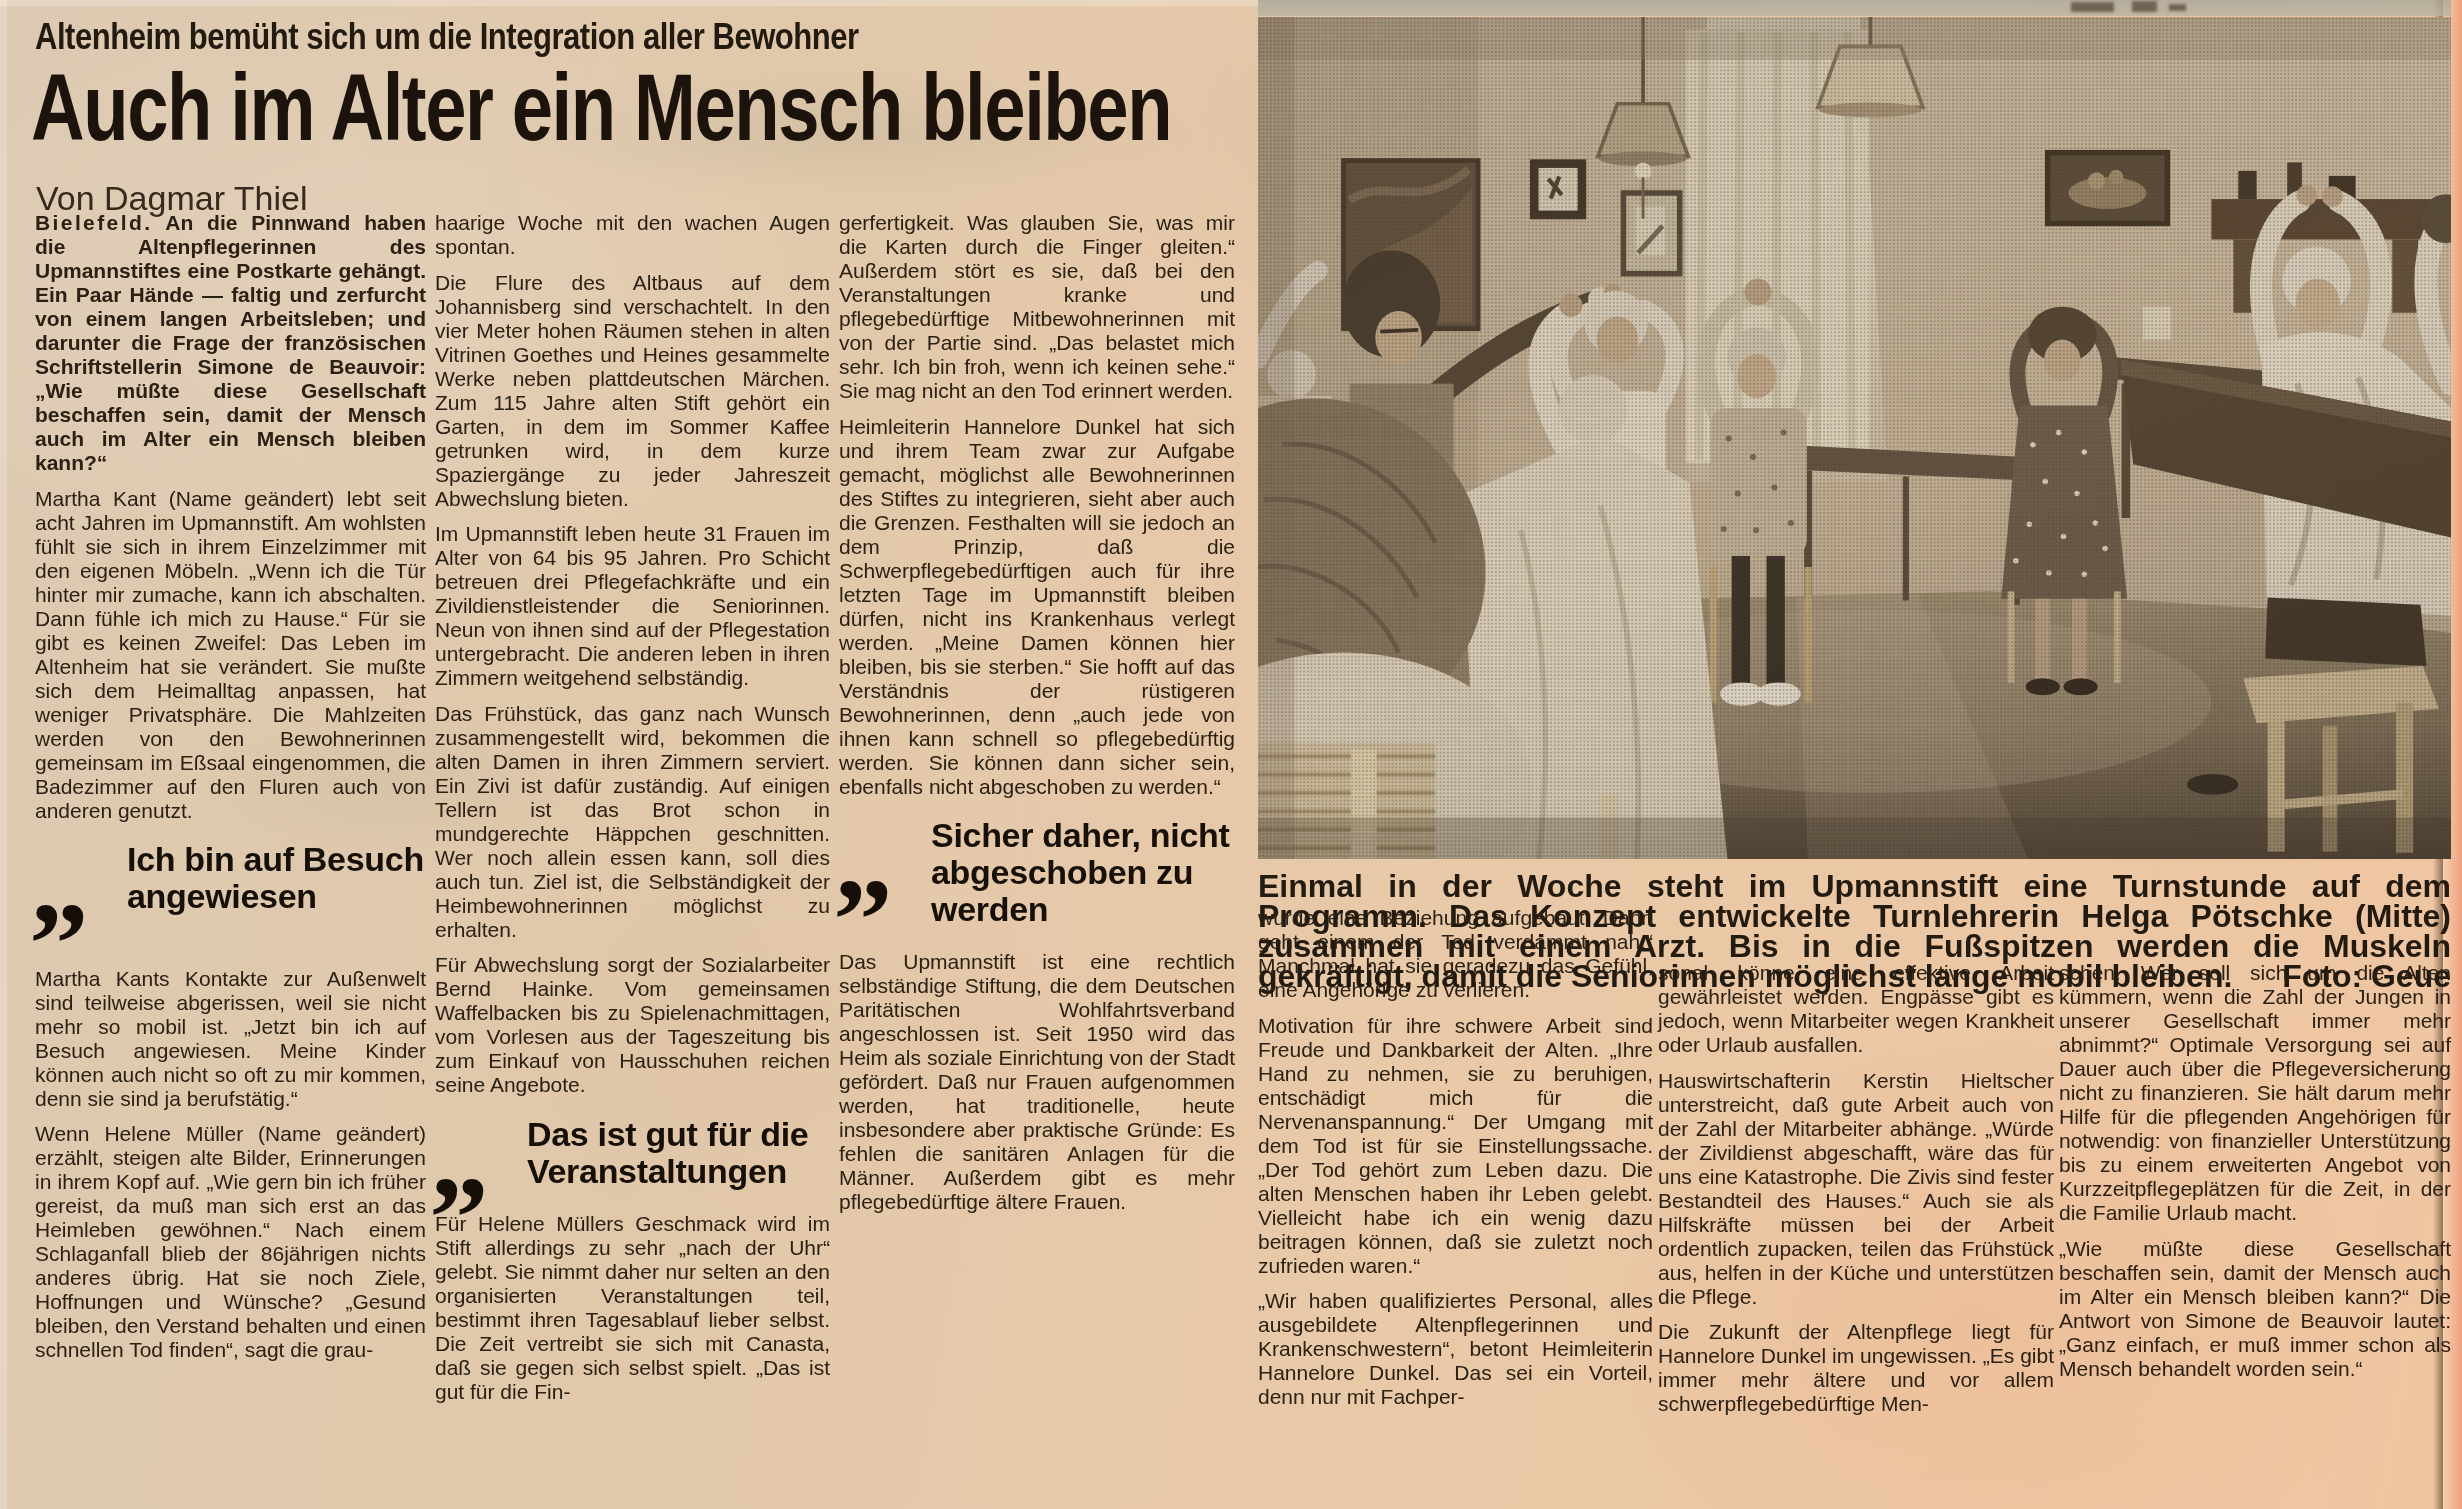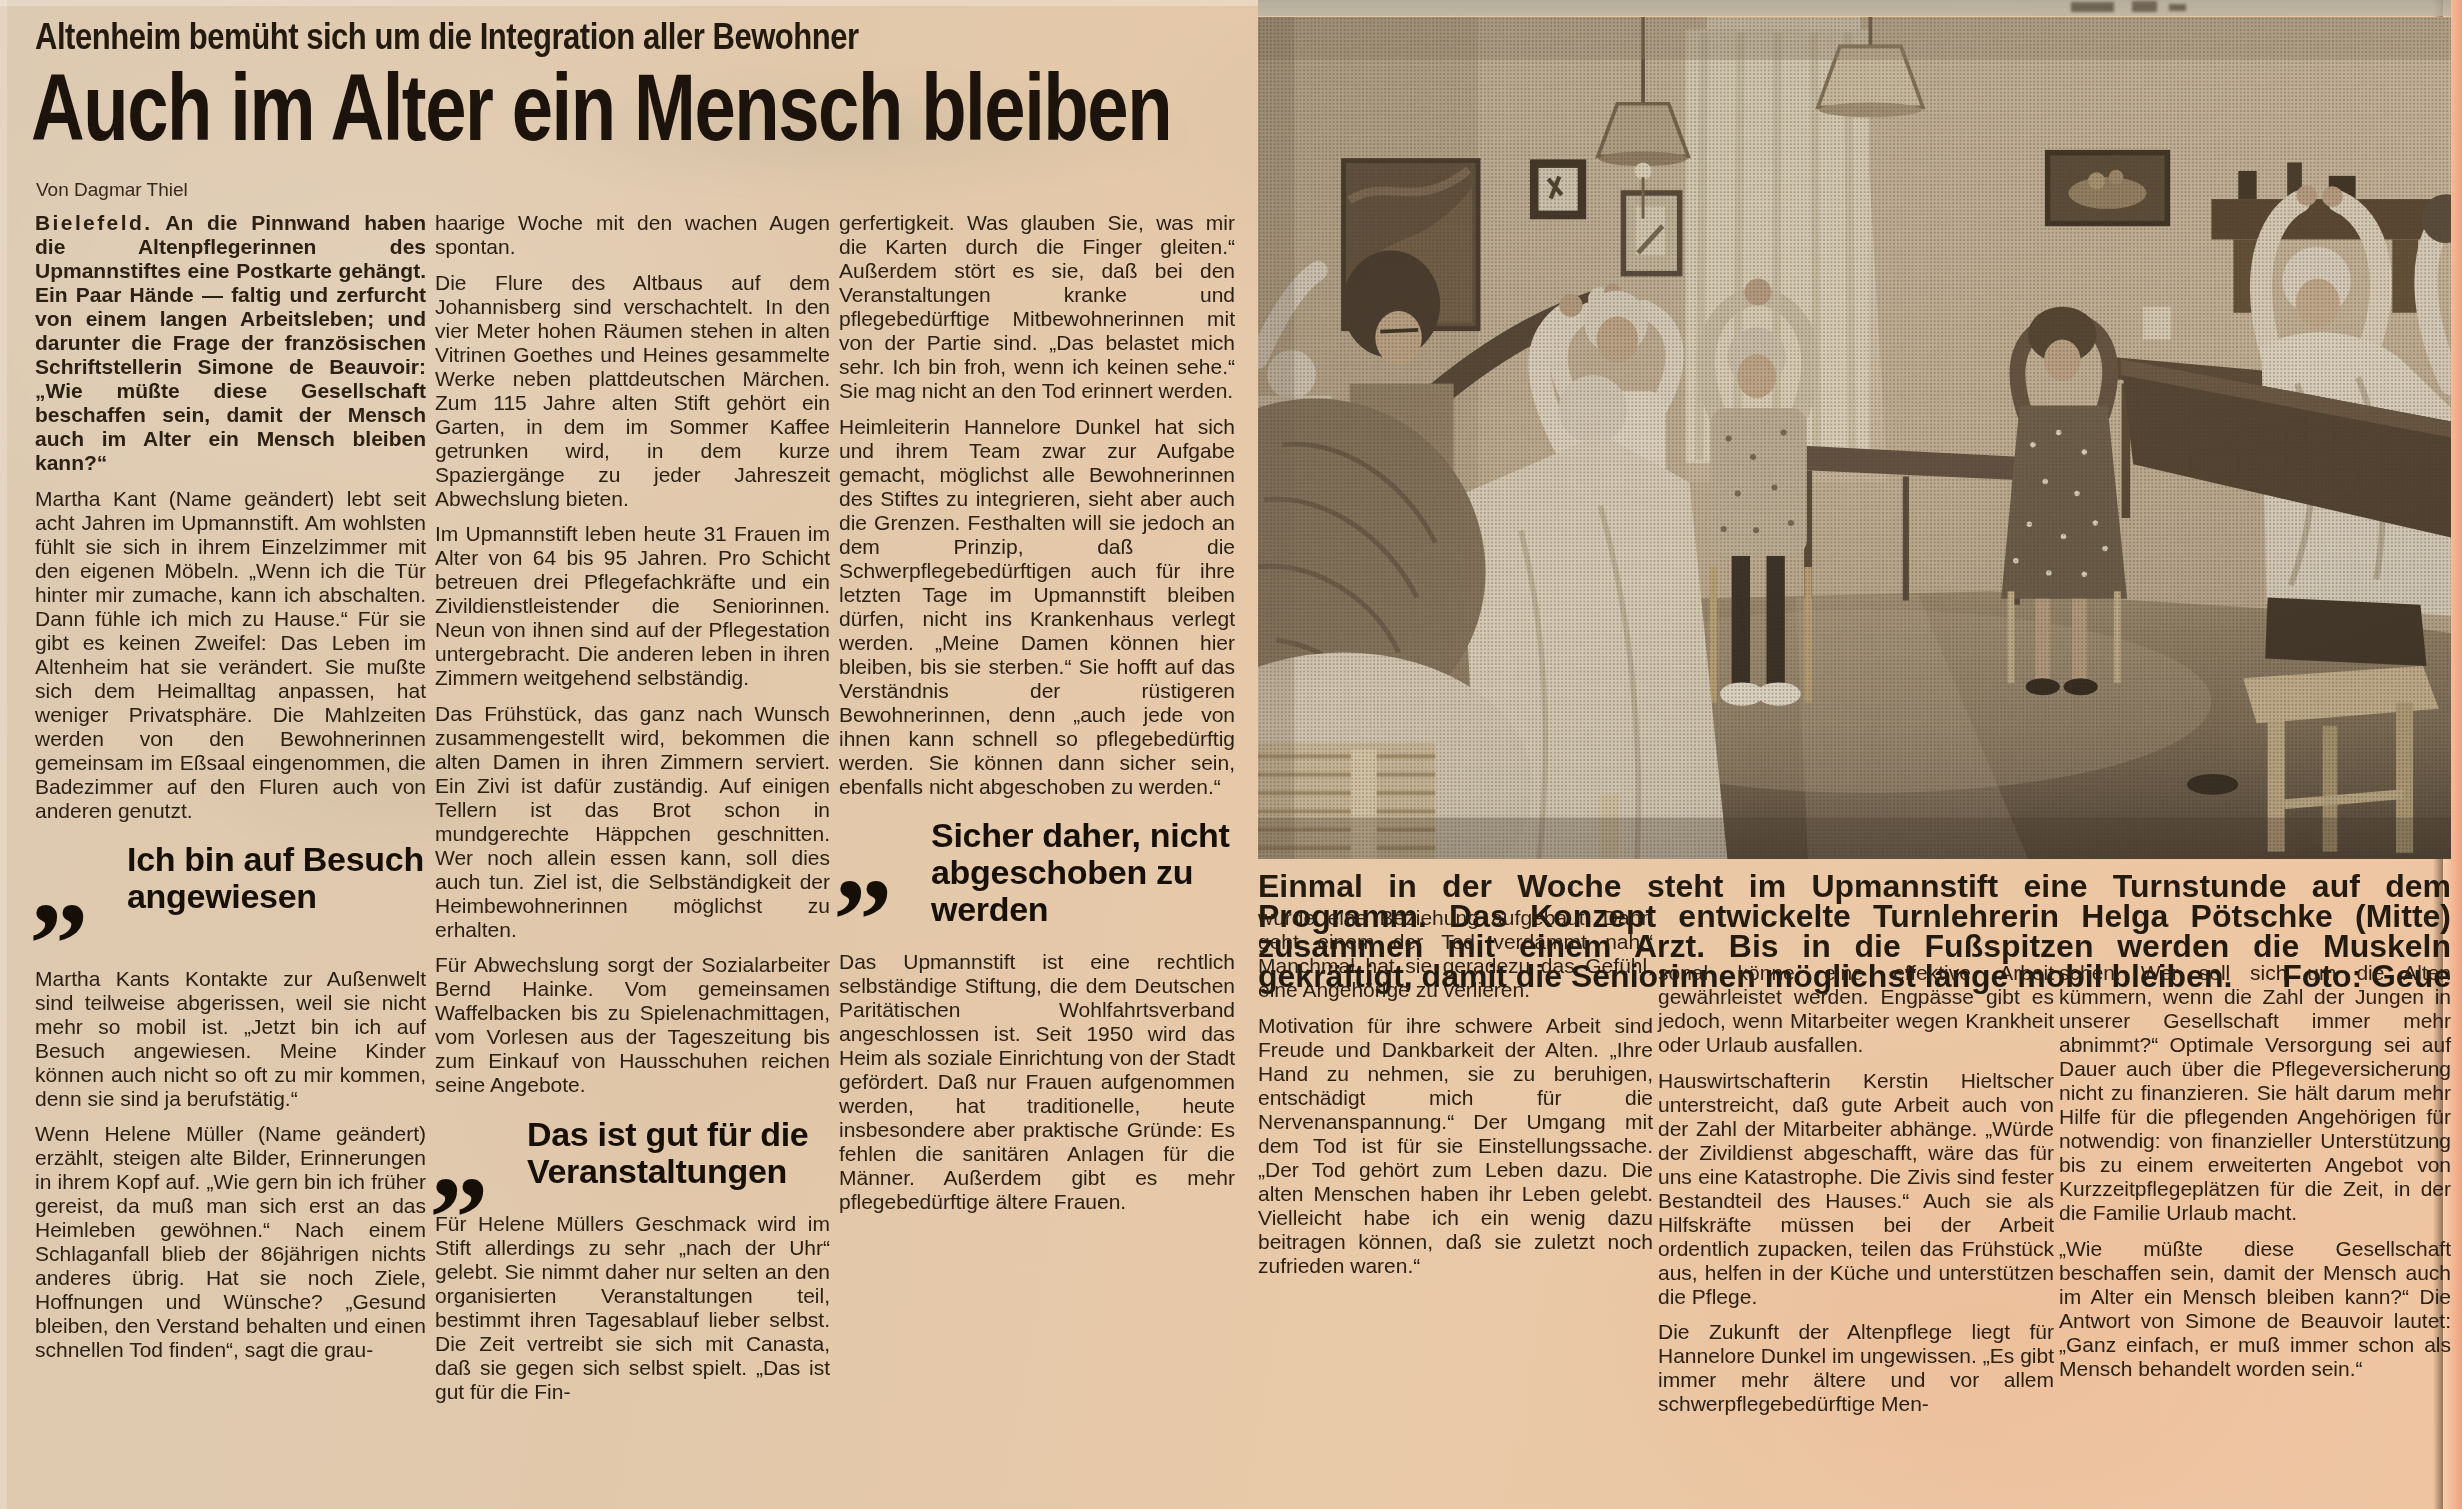--- a/index.html
+++ b/index.html
@@ -19,21 +19,21 @@
   .kicker{
     left:35px;top:18.3px;font-weight:bold;font-size:37px;line-height:1.05;
     color:#231a10;letter-spacing:-0.6px;white-space:nowrap;
     transform:scaleX(.84);transform-origin:0 50%;
   }
   .headline{
     left:31px;top:59px;font-weight:bold;font-size:94px;line-height:1.05;
     color:#1c140c;letter-spacing:-1.8px;white-space:nowrap;
     transform:scaleX(.79);transform-origin:0 50%;
   }
-  .byline{left:36px;top:179px;font-size:19px;color:#352a1d;}
+  .byline{left:36px;top:179px;font-size:34px;color:#352a1d;}
   
   .col{top:211px;font-size:21px;line-height:24px;color:#2b2014;}
   .col p{margin:0 0 11.6px 0;text-align:justify;}
   .col p:last-child{margin-bottom:0;}
   .intro{font-weight:bold;}
   .intro .lead{letter-spacing:2.4px;}
   .c1{left:35px;width:391px;}
   .c2{left:435px;width:395px;}
   .c3{left:839px;width:396px;}
   .c4{left:1258px;width:395px;top:906px;}
@@ -379,20 +379,21 @@
   <div class="abs phototint"></div>
 
   <div class="abs caption">
     <span>Einmal in der Woche steht im Upmannstift eine Turnstunde auf dem Programm. Das Konzept entwickelte Turnlehrerin Helga Pötschke (Mitte) zusammen mit einem Arzt. Bis in die Fußspitzen werden die Muskeln gekräftigt, damit die Seniorinnen möglichst lange mobil bleiben.</span>
     <span class="credit">Foto: Geue</span>
   </div>
 
   <div class="abs col c4">
     <p>wurde eine Beziehung aufgebaut. Dann geht einem der Tod verdammt nah.“ Manchmal hat sie geradezu das Gefühl, eine Angehörige zu verlieren.</p>
     <p>Motivation für ihre schwere Arbeit sind Freude und Dankbarkeit der Alten. „Ihre Hand zu nehmen, sie zu beruhigen, entschädigt mich für die Nervenanspannung.“ Der Umgang mit dem Tod ist für sie Einstellungssache. „Der Tod gehört zum Leben dazu. Die alten Menschen haben ihr Leben gelebt. Vielleicht habe ich ein wenig dazu beitragen können, daß sie zuletzt noch zufrieden waren.“</p>
+    <p>„Wir haben qualifiziertes Personal, alles ausgebildete Altenpflegerinnen und Krankenschwestern“, betont Heimleiterin Hannelore Dunkel. Das sei ein Vorteil, denn nur mit Fachper-</p>
   </div>
   <div class="abs col c5">
     <p>sonal könne eine effektive Arbeit gewährleistet werden. Engpässe gibt es jedoch, wenn Mitarbeiter wegen Krankheit oder Urlaub ausfallen.</p>
     <p>Hauswirtschafterin Kerstin Hieltscher unterstreicht, daß gute Arbeit auch von der Zahl der Mitarbeiter abhänge. „Würde der Zivildienst abgeschafft, wäre das für uns eine Katastrophe. Die Zivis sind fester Bestandteil des Hauses.“ Auch sie als Hilfskräfte müssen bei der Arbeit ordentlich zupacken, teilen das Frühstück aus, helfen in der Küche und unterstützen die Pflege.</p>
     <p>Die Zukunft der Altenpflege liegt für Hannelore Dunkel im ungewissen. „Es gibt immer mehr ältere und vor allem schwerpflegebedürftige Men-</p>
   </div>
   <div class="abs col c6">
     <p>schen. Wer soll sich um die Alten kümmern, wenn die Zahl der Jungen in unserer Gesellschaft immer mehr abnimmt?“ Optimale Versorgung sei auf Dauer auch über die Pflegeversicherung nicht zu finanzieren. Sie hält darum mehr Hilfe für die pflegenden Angehörigen für notwendig: von finanzieller Unterstützung bis zu einem erweiterten Angebot von Kurzzeitpflegeplätzen für die Zeit, in der die Familie Urlaub macht.</p>
     <p>„Wie müßte diese Gesellschaft beschaffen sein, damit der Mensch auch im Alter ein Mensch bleiben kann?“ Die Antwort von Simone de Beauvoir lautet: „Ganz einfach, er muß immer schon als Mensch behandelt worden sein.“</p>
   </div>

